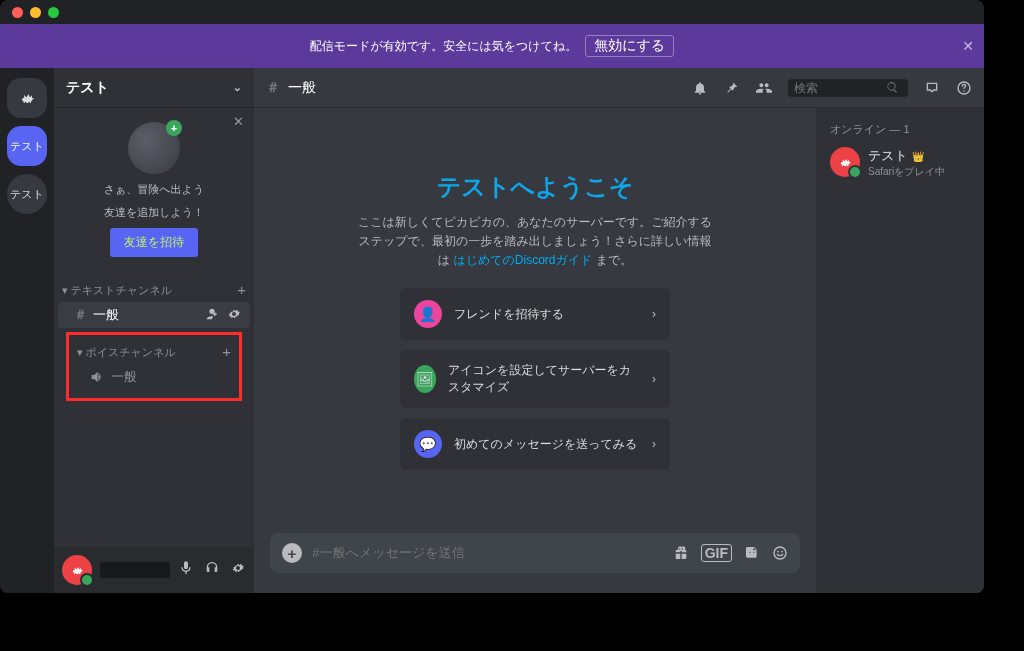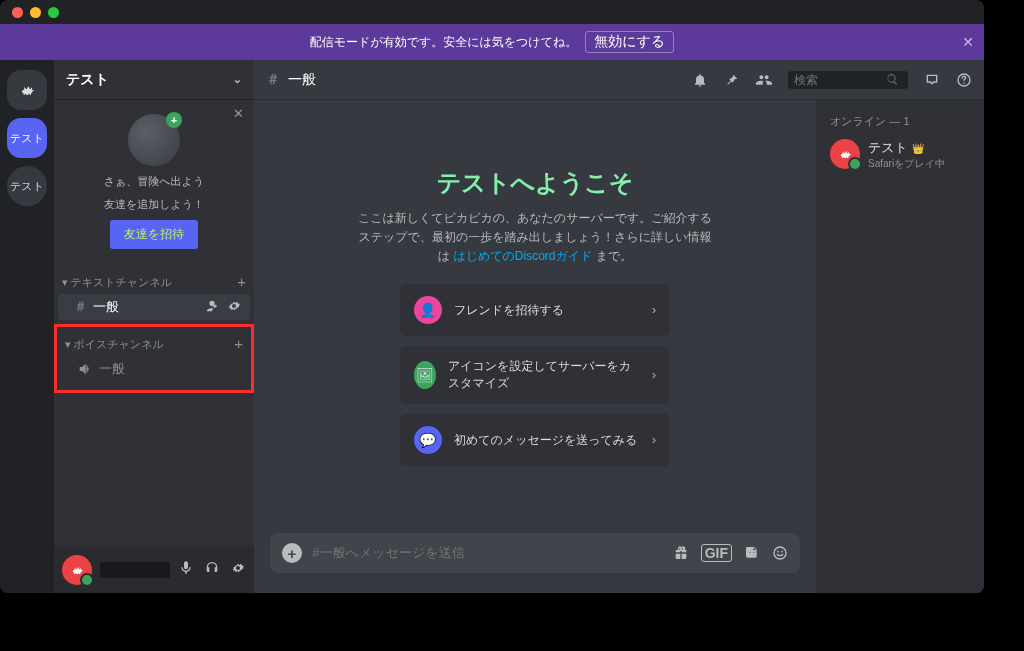--- a/index.html
+++ b/index.html
@@ -3,21 +3,21 @@
 <meta charset="utf-8">
 <style>
   * { box-sizing: border-box; margin: 0; padding: 0; font-family: "Hiragino Sans", "Yu Gothic", sans-serif; }
   body { background: #000; width: 1024px; height: 651px; overflow: hidden; }
   .titlebar { height: 24px; display: flex; align-items: center; padding-left: 12px; gap: 7px; background:#202225; border-top-left-radius: 8px; border-top-right-radius: 8px; }
   .dot { width: 11px; height: 11px; border-radius: 50%; }
   .dot.r{background:#ff5f57}.dot.y{background:#febc2e}.dot.g{background:#28c840}
 
   .outer { position: absolute; top:0; left:0; right:40px; bottom:58px; background:#202225; border-radius:8px; overflow:hidden; display:flex; flex-direction:column; }
 
-  .banner { height: 36px; background:#5c3a9c; color:#fff; display:flex; align-items:center; justify-content:center; font-size:12px; gap:8px; position:relative;}
+  .banner { height: 44px; background:#5c3a9c; color:#fff; display:flex; align-items:center; justify-content:center; font-size:12px; gap:8px; position:relative;}
   .banner-btn { border:1px solid rgba(255,255,255,.35); border-radius:3px; padding:1px 8px; font-size:14px; color:#fff; cursor:pointer;}
   .banner-x { position:absolute; right:10px; color:#c9b8ea; font-size:14px; cursor:pointer;}
 
   .app { flex:1; display:flex; min-height:0;}
 
   .guilds { width: 54px; background:#202225; padding-top:10px; display:flex; flex-direction:column; align-items:center; gap:8px;}
   .guild { width:40px; height:40px; border-radius:50%; background:#36393f; display:flex; align-items:center; justify-content:center; cursor:pointer; color:#dcddde; font-size:11px;}
   .guild.home{border-radius:14px; background:#36393f;}
   .guild.active{background:#5865f2; border-radius:14px; color:#fff;}
   .guild svg{fill:#dcddde;}
@@ -33,40 +33,40 @@
   .avatar-badge .plus{position:absolute; right:-2px; top:-2px; width:16px;height:16px;border-radius:50%;background:#3ba55d;display:flex;align-items:center;justify-content:center;color:#fff;font-size:11px;font-weight:700;}
   .invite-btn{background:#5865f2;color:#bef264;border:none;border-radius:3px;padding:6px 14px;font-size:12px;cursor:pointer;}
 
   .cat-row{display:flex;align-items:flex-end;justify-content:space-between;padding:6px 8px 4px 8px;color:#8e9297;font-size:11px;cursor:pointer;}
   .cat-row .add{font-size:15px;cursor:pointer;}
   .chan{display:flex;align-items:center;gap:6px;padding:4px 8px 4px 16px;color:#8e9297;font-size:13px;border-radius:4px;margin:0 4px;cursor:pointer;}
   .chan.active{background:#393c43;color:#fff;}
   .chan .hash{color:#72767d;font-weight:600;}
   .chan .spk{display:inline-flex;}
   .chan-tools{margin-left:auto;color:#b9bbbe;font-size:11px;display:flex;gap:6px;}
-  .voice-block{border:3px solid #ff2c2c; margin:4px 0; padding:2px 0 8px;}
+  .voice-block{border:3px solid #ff2c2c; margin:4px 12px; padding:2px 0 8px;}
 
   .user-panel{height:46px;background:#292b2f;display:flex;align-items:center;padding:0 8px;gap:8px;margin-top:auto;}
   .user-av{width:30px;height:30px;border-radius:50%;background:#ed4245;position:relative;display:flex;align-items:center;justify-content:center;}
   .user-av::after{content:"";position:absolute;right:-2px;bottom:-2px;width:10px;height:10px;border-radius:50%;background:#3ba55d;border:2px solid #292b2f;}
   .user-name{flex:1;height:16px;background:#18191c;border-radius:2px;}
   .user-icons{display:flex;gap:10px;color:#b9bbbe;}
   .user-icons span{cursor:pointer;}
 
   .main{flex:1;display:flex;flex-direction:column;background:#36393f;min-width:0;}
   .chan-head{height:40px;display:flex;align-items:center;padding:0 12px;gap:8px;color:#fff;font-size:14px;border-bottom:1px solid #2c2e33;}
   .chan-head .tools{margin-left:auto;display:flex;align-items:center;gap:16px;color:#b9bbbe;}
   .chan-head .tools span{cursor:pointer;display:inline-flex;}
   .search{display:flex;align-items:center;background:#202225;border-radius:4px;padding:2px 6px;gap:12px;min-width:120px;}
   .search input{background:none;border:none;outline:none;color:#dcddde;font-size:12px;width:80px;}
 
   .content{flex:1;display:flex;min-height:0;}
   .feed{flex:1;display:flex;flex-direction:column;min-height:0;}
   .welcome{flex:1;overflow:auto;display:flex;flex-direction:column;align-items:center;justify-content:center;padding:20px 60px;}
-  .welcome h1{color:#86efac;font-size:24px;margin-bottom:10px;}
+  .welcome h1{color:#0ea5e9;font-size:24px;margin-bottom:10px;}
   .welcome p{color:#b9bbbe;font-size:12px;text-align:center;line-height:1.6;max-width:360px;}
   .welcome p a{color:#00aff4;text-decoration:none;}
   .cards{width:270px;margin-top:18px;display:flex;flex-direction:column;gap:10px;}
   .card{background:#2f3136;border-radius:6px;padding:12px 14px;display:flex;align-items:center;gap:12px;color:#dcddde;font-size:12px;cursor:pointer;}
   .card .ico{width:28px;height:28px;border-radius:50%;display:flex;align-items:center;justify-content:center;font-size:14px;}
   .card .arrow{margin-left:auto;color:#b9bbbe;font-size:12px;}
   .ico1{background:#eb459e;} .ico2{background:#3ba55d;} .ico3{background:#5865f2;}
 
   .composer{padding:0 16px 20px;}
   .compose-box{background:#40444b;border-radius:8px;height:40px;display:flex;align-items:center;padding:0 12px;gap:10px;}

